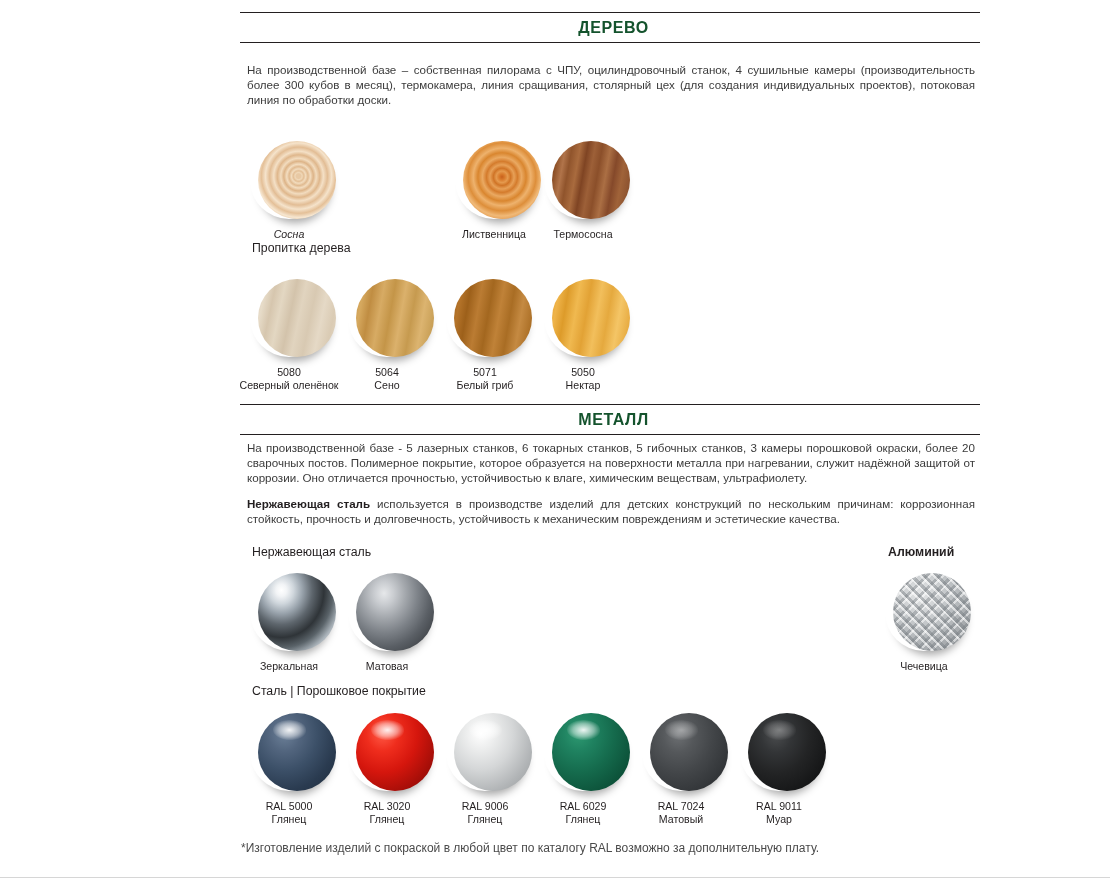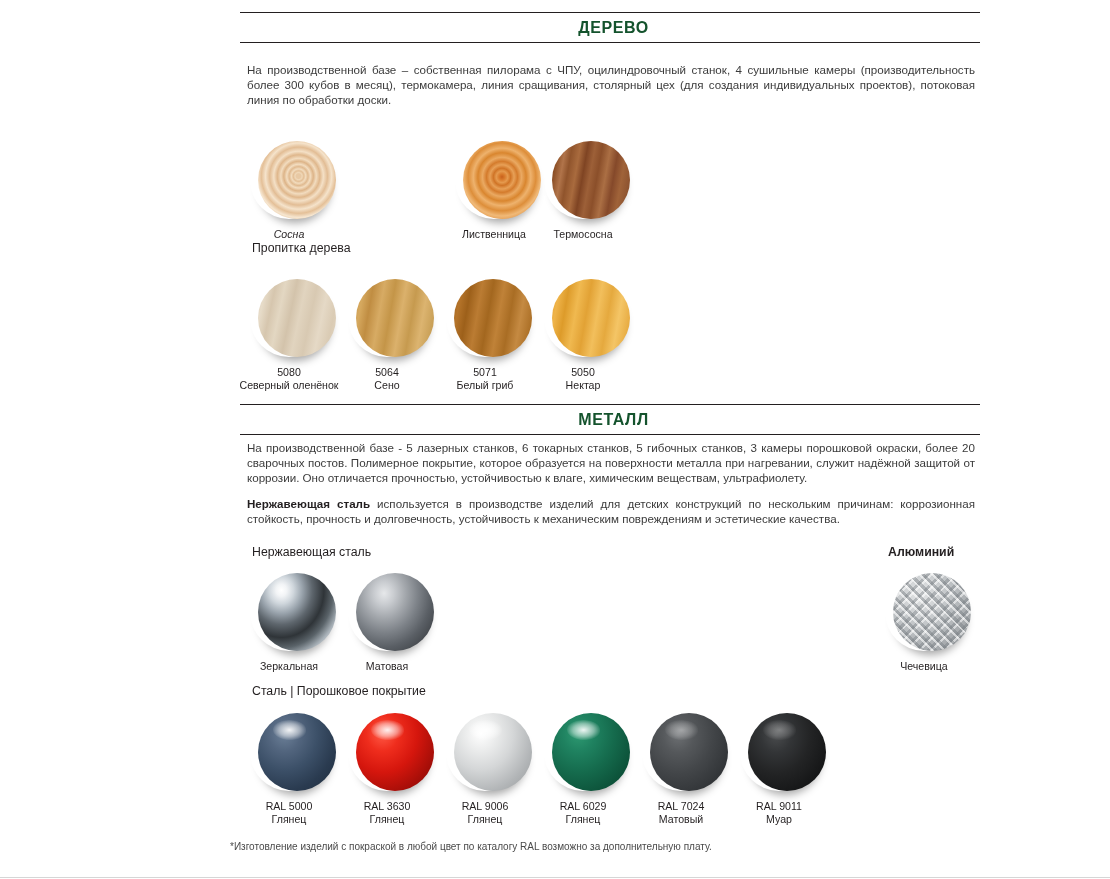--- a/index.html
+++ b/index.html
@@ -216,22 +216,22 @@
       radial-gradient(circle at 62% 18%, rgba(120,45,12,0.7) 0 5%, rgba(0,0,0,0) 6%),
       radial-gradient(circle at 78% 62%, rgba(255,170,90,0.7) 0 8%, rgba(0,0,0,0) 9%),
       radial-gradient(circle at 38% 72%, rgba(110,40,10,0.65) 0 7%, rgba(0,0,0,0) 8%),
       radial-gradient(circle at 50% 48%, rgba(230,120,50,0.6) 0 14%, rgba(0,0,0,0) 16%),
       repeating-radial-gradient(circle at 45% 45%, rgba(255,255,255,0.07) 0 2px, rgba(80,30,8,0.1) 2px 4px),
       radial-gradient(ellipse at 34% 26%, #e07a32 0%, #c25a1e 35%, #9d4417 70%, #7c3310 100%);
   }
 
   .footnote {
     position: absolute;
-    left: 230px;
-    font-size: 10px;
+    left: 241px;
+    font-size: 12px;
     color: #4a4a4a;
   }
 
   .bottom-rule {
     position: absolute;
     left: 0;
     width: 1110px;
     border-top: 1px solid #d6d6d6;
   }
 </style>
@@ -335,21 +335,21 @@
     <div class="disc sphere p-5000"></div>
     <div class="cap">
       <span>RAL 5000</span>
       <span class="l2">Глянец</span>
     </div>
   </div>
   <div class="swatch" style="left: 348px; top: 713px;">
     <div class="shadow" style="left: 0; top: 0;"></div>
     <div class="disc sphere p-3020"></div>
     <div class="cap">
-      <span>RAL 3630</span>
+      <span>RAL 3020</span>
       <span class="l2">Глянец</span>
     </div>
   </div>
   <div class="swatch" style="left: 446px; top: 713px;">
     <div class="shadow" style="left: 0; top: 0;"></div>
     <div class="disc sphere p-9006"></div>
     <div class="cap">
       <span>RAL 9006</span>
       <span class="l2">Глянец</span>
     </div>

